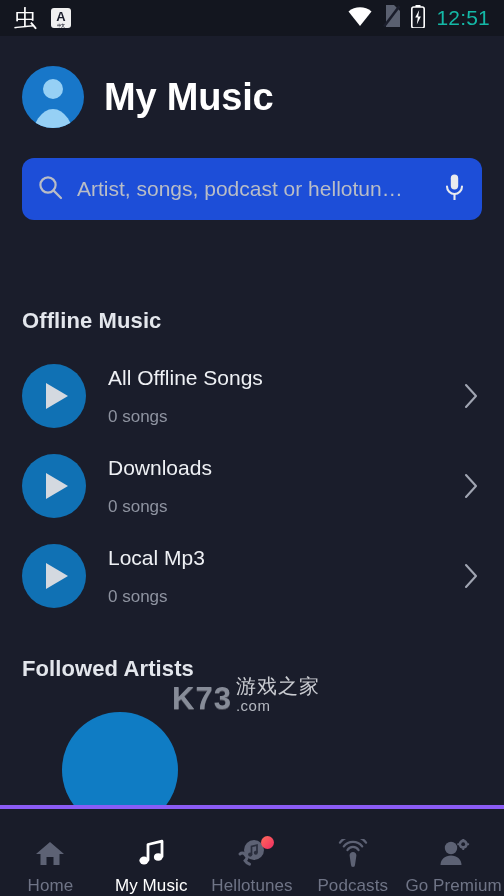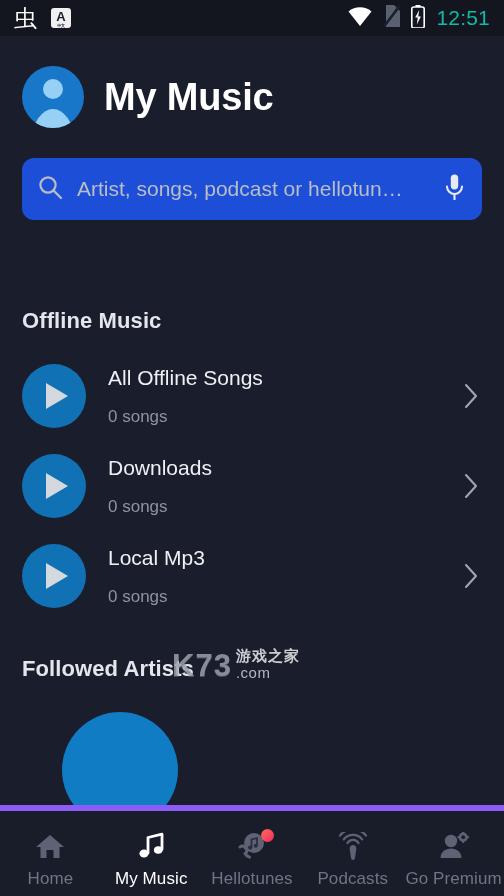--- a/index.html
+++ b/index.html
@@ -103,28 +103,28 @@
   .watermark {
     position:absolute; left:172px; top:428px;
     display:flex; align-items:flex-end; gap:4px; pointer-events:none; opacity:.85;
   }
   .wm-k73 {
     font-size:31px; font-weight:700; color:#9ba0ac;
     letter-spacing:1px; line-height:30px;
     text-shadow:0 1px 0 rgba(255,255,255,.25);
   }
   .wm-right { display:flex; flex-direction:column; line-height:1; padding-bottom:1px; }
-  .wm-cn { font-size:15px; color:#e9ebef; letter-spacing:1px; font-weight:700; }
+  .wm-cn { font-size:20px; color:#e9ebef; letter-spacing:1px; font-weight:400;margin-top:28px; }
   .wm-com { font-size:15px; color:#cfd3da; letter-spacing:.5px; margin-top:2px; }
 
   
   .bottomnav {
     flex:0 0 91px; height:91px; background:#191c29;
-    border-top:6px solid #8b5cf6;
-    display:flex; align-items:center; padding-top:14px;
+    border-top:4px solid #8b5cf6;
+    display:flex; align-items:flex-end; padding-top:14px;
   }
   .navitem {
     flex:1 1 0; display:flex; flex-direction:column; align-items:center; gap:9px;
     position:relative;
   }
   .nav-label { font-size:17px; color:#6f7486; letter-spacing:.1px; }
   .navitem.active .nav-label { color:#ffffff; }
   .nav-ico { height:28px; display:flex; align-items:center; justify-content:center; position:relative; }
   .badge {
     position:absolute; top:-3px; right:-6px;

